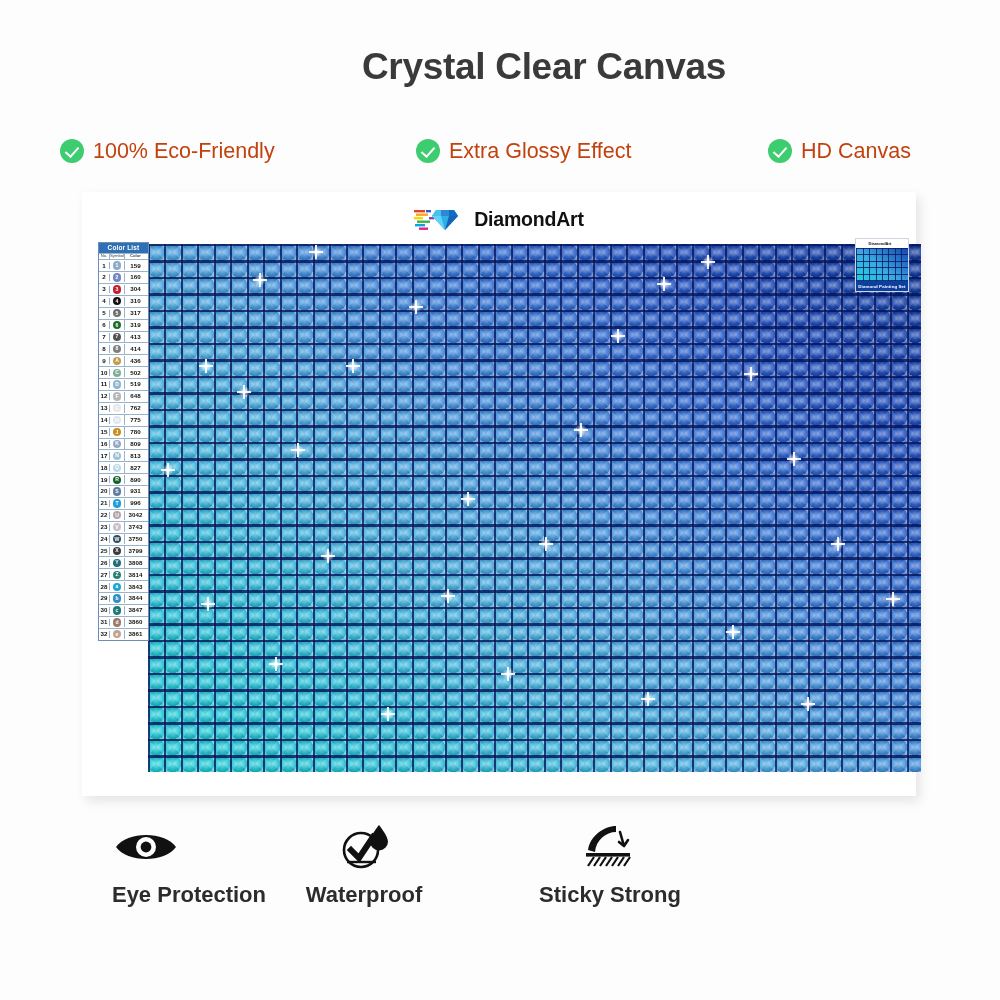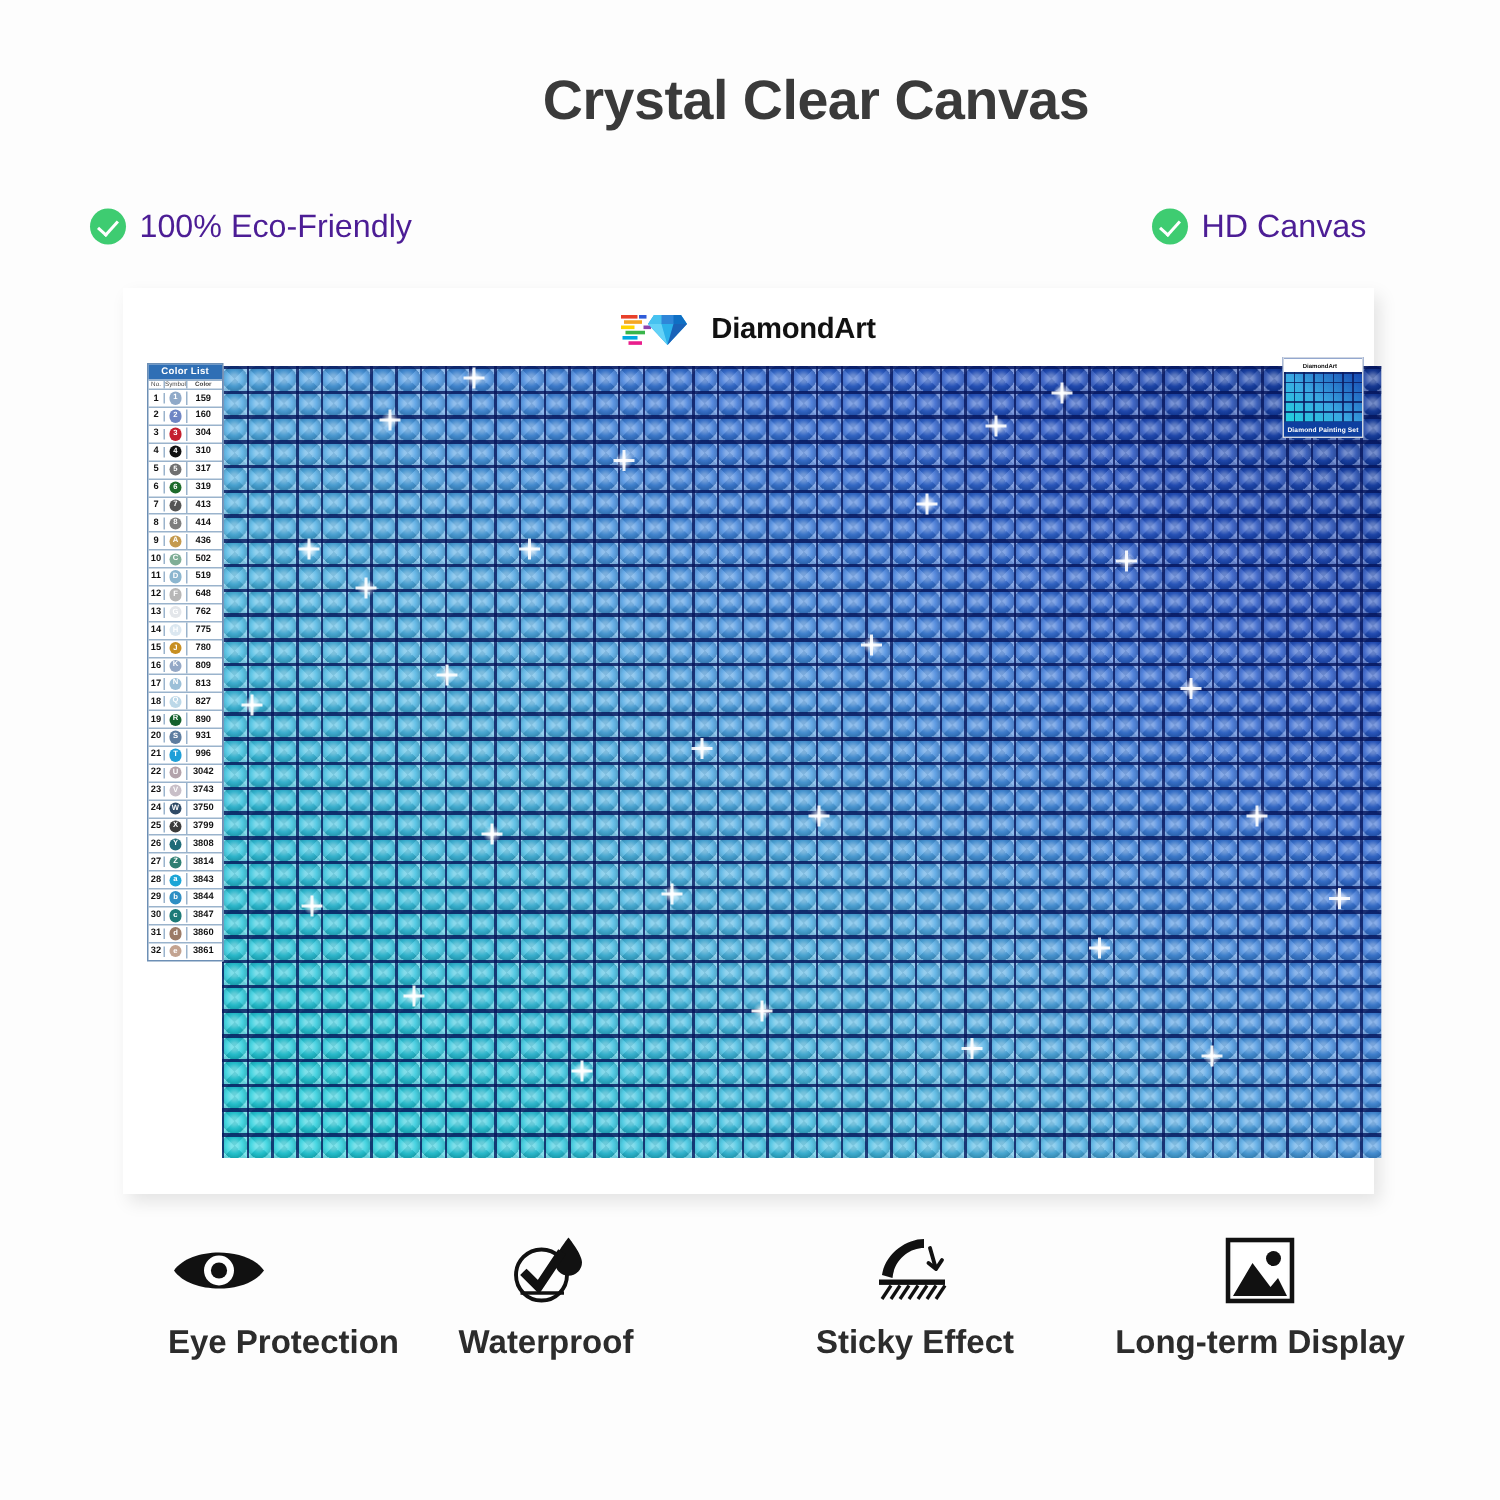--- a/index.html
+++ b/index.html
@@ -61,21 +61,21 @@
     left: 8px;
     top: 4.5px;
     width: 6px;
     height: 11px;
     border: solid #ffffff;
     border-width: 0 2.6px 2.6px 0;
     transform: rotate(42deg);
   }
   .bullet-label {
     font-size: 21.5px;
-    color: #4c1d95;
+    color: #c2410c;
     white-space: nowrap;
   }
 
   
   .canvas-card {
     position: absolute;
     left: 82px;
     top: 192px;
     width: 834px;
     height: 604px;
@@ -316,20 +316,24 @@
 </style>
 </head>
 <body>
 
 <div class="page-title">Crystal Clear Canvas</div>
 
 <div class="bullets">
   <div class="bullet bullet-0">
     <span class="check-icon"></span>
     <span class="bullet-label">100% Eco-Friendly</span>
+  </div>
+  <div class="bullet bullet-1">
+    <span class="check-icon"></span>
+    <span class="bullet-label">Extra Glossy Effect</span>
   </div>
   <div class="bullet bullet-2">
     <span class="check-icon"></span>
     <span class="bullet-label">HD Canvas</span>
   </div>
 </div>
 
 <div class="canvas-card">
 
   <div class="brand-logo">
@@ -687,28 +691,17 @@
           <line x1="4" y1="42" x2="10" y2="33"></line>
           <line x1="10" y1="42" x2="16" y2="33"></line>
           <line x1="16" y1="42" x2="22" y2="33"></line>
           <line x1="22" y1="42" x2="28" y2="33"></line>
           <line x1="28" y1="42" x2="34" y2="33"></line>
           <line x1="34" y1="42" x2="40" y2="33"></line>
           <line x1="40" y1="42" x2="46" y2="33"></line>
         </g>
       </svg>
     </div>
-    <div class="feature-label">Sticky Effect</div>
-  </div>
-
-  <div class="feature feature-3">
-    <div class="feature-icon">
-      <svg width="46" height="44" viewBox="0 0 46 44">
-        <rect x="1.6" y="1.6" width="42.8" height="40.8" fill="none" stroke="#111111" stroke-width="3.2"></rect>
-        <rect x="5" y="5" width="36" height="34" fill="#ffffff"></rect>
-        <circle cx="32" cy="14" r="5" fill="#111111"></circle>
-        <path d="M5 39 L18 17 L30 33 L35 27 L41 39 Z" fill="#111111"></path>
-      </svg>
-    </div>
-    <div class="feature-label">Long-term Display</div>
-  </div>
+    <div class="feature-label">Sticky Strong</div>
+  </div>
+
 
 </div>
 
 </body></html>

